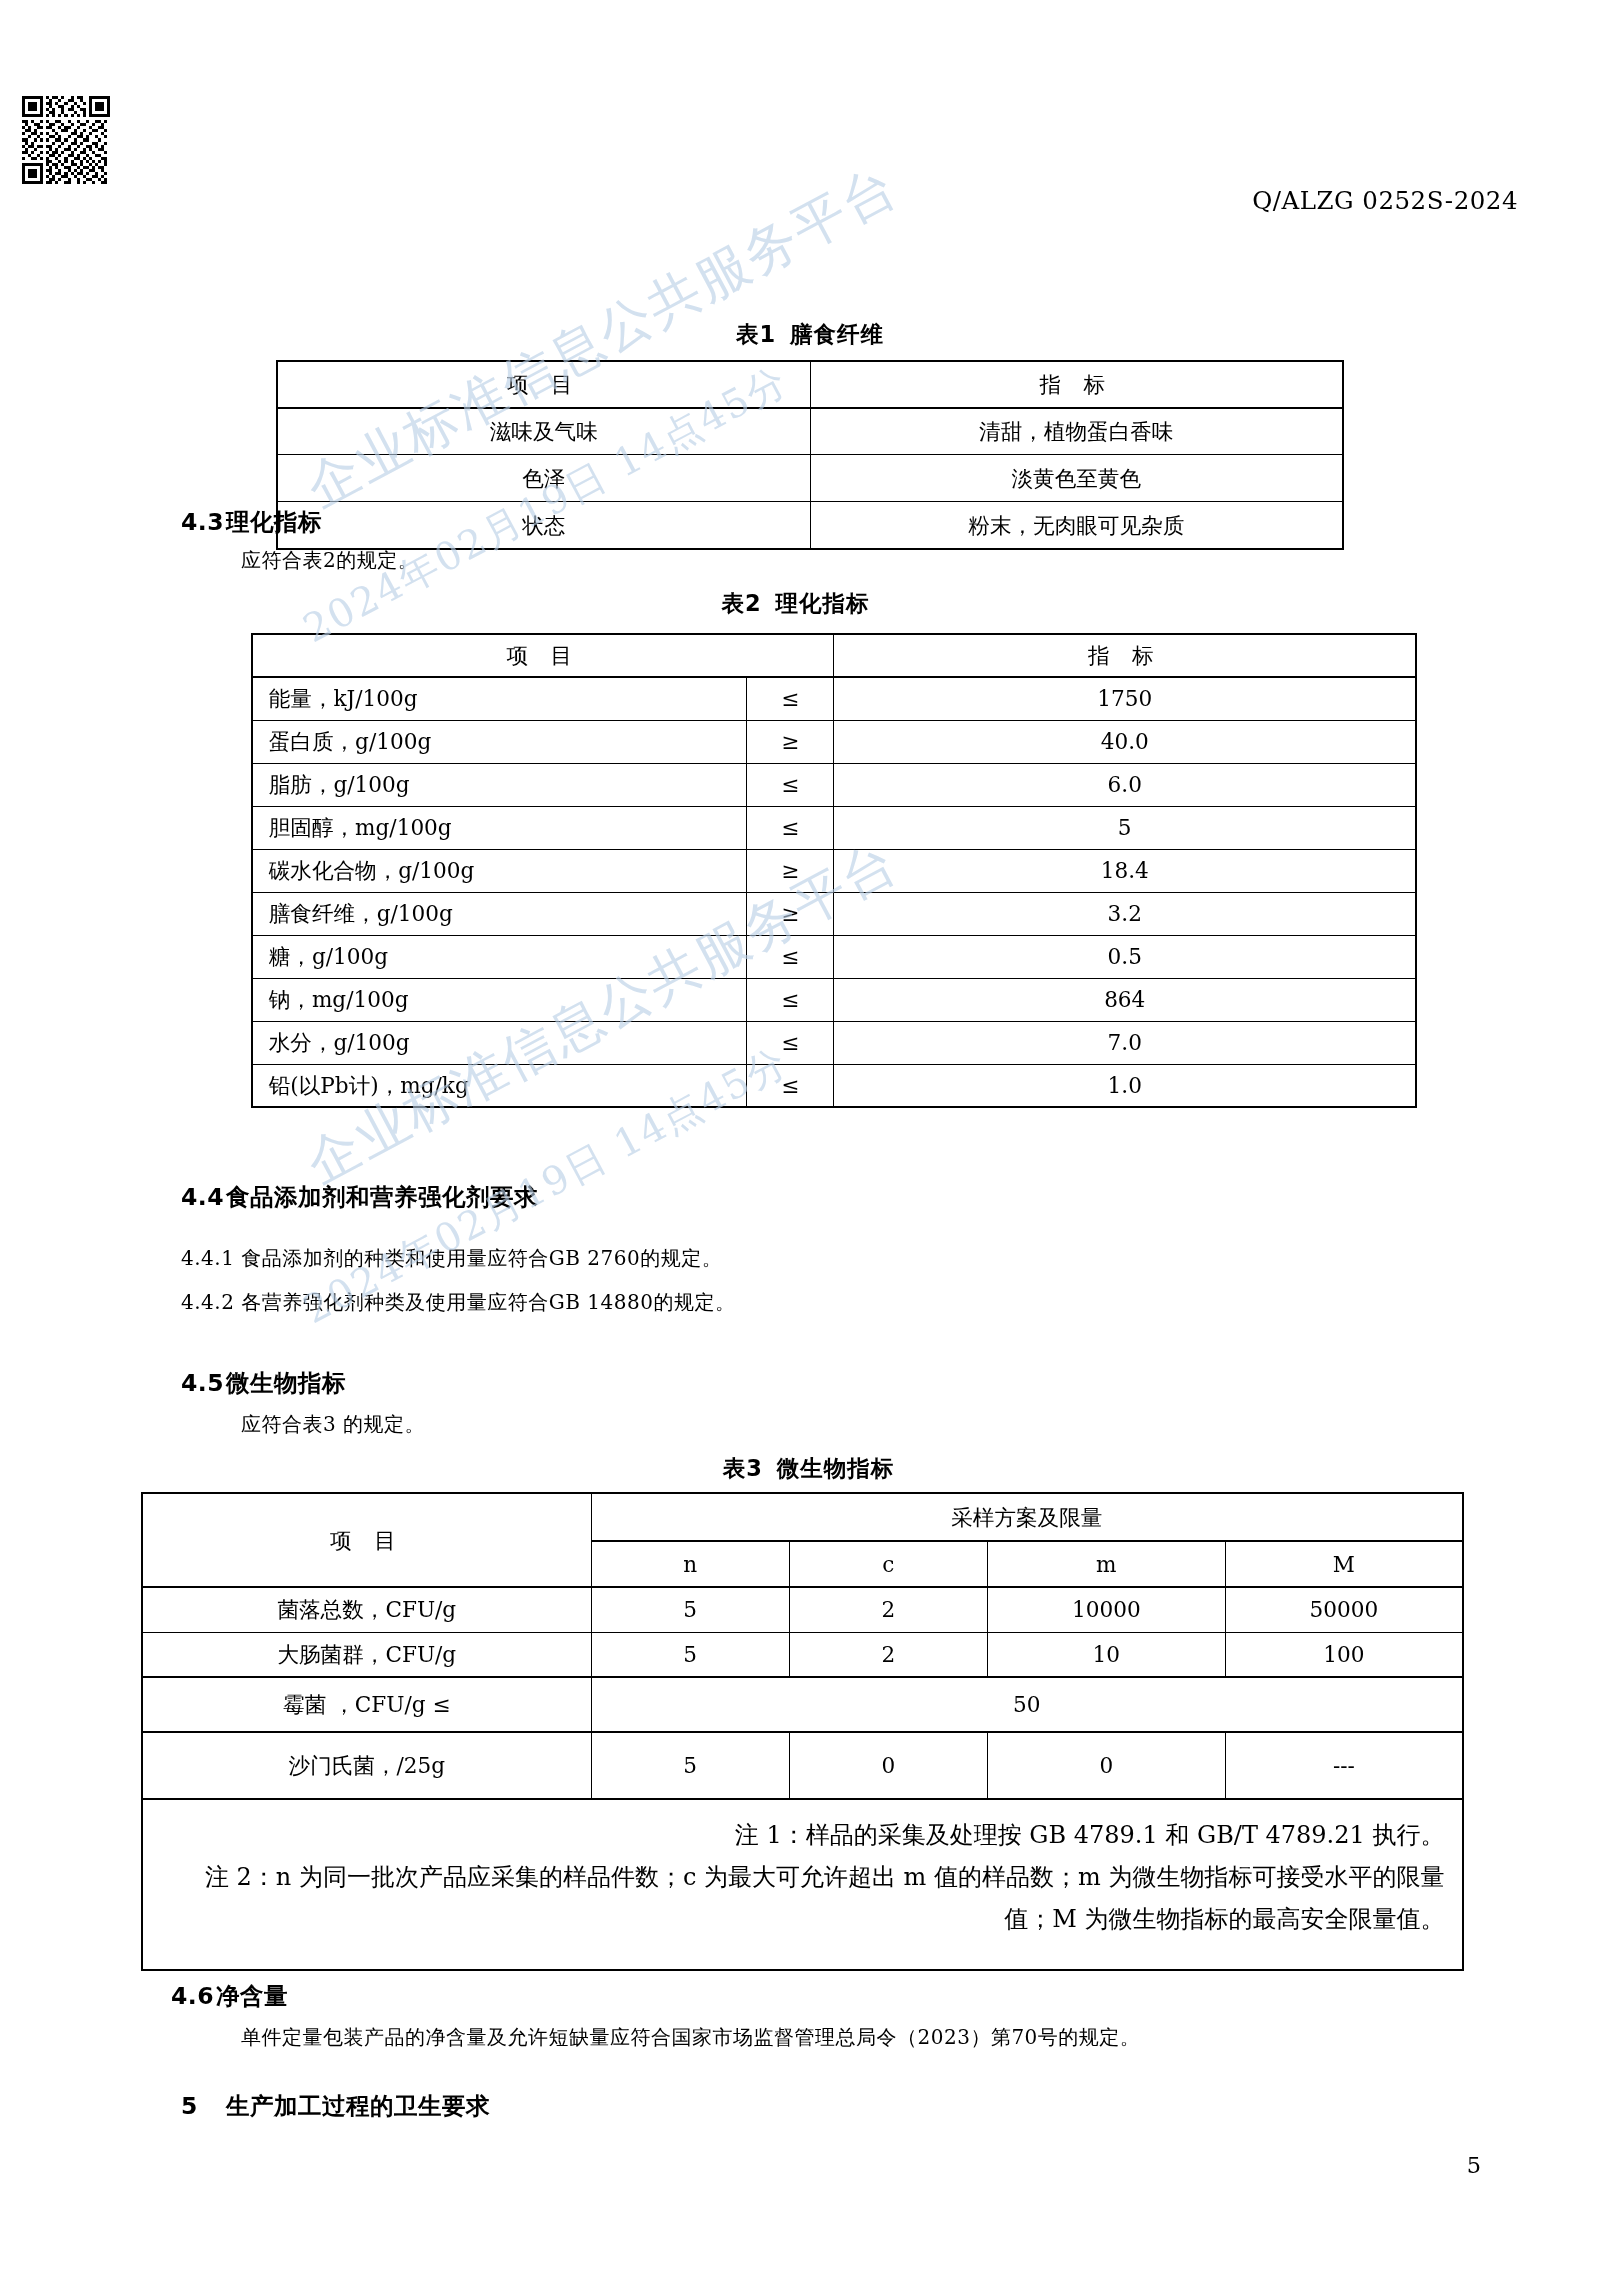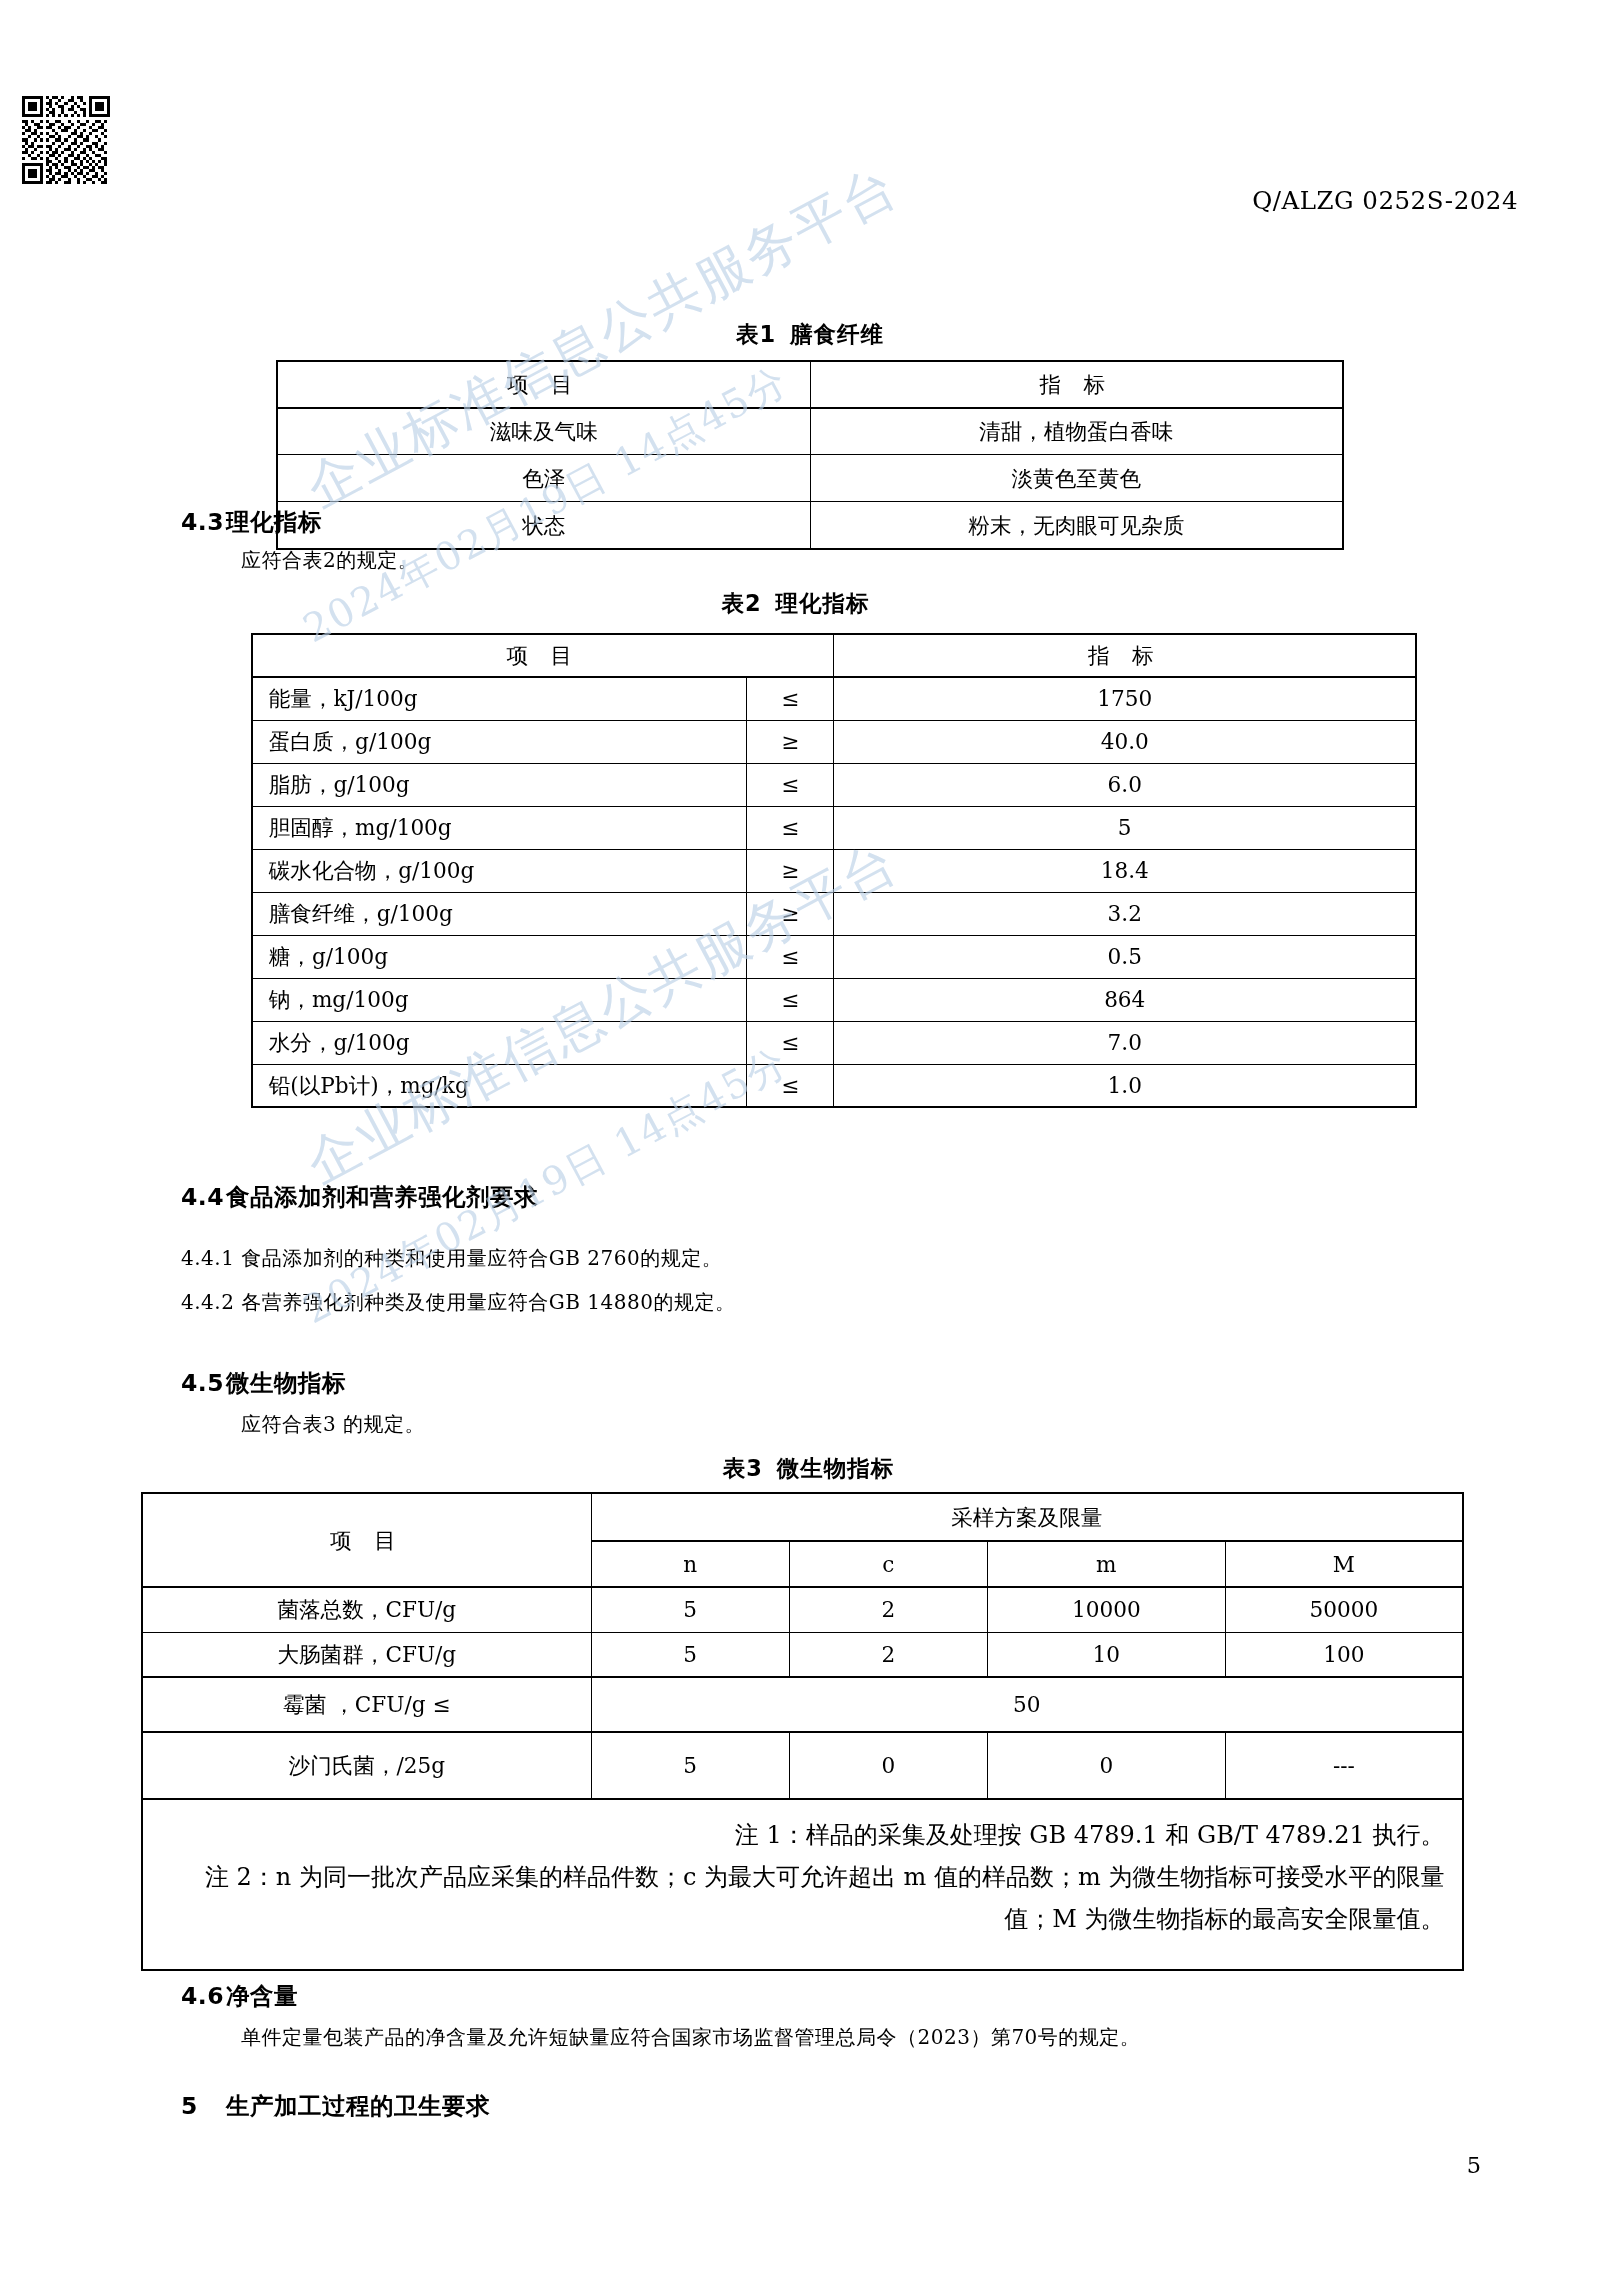--- a/index.html
+++ b/index.html
@@ -153,21 +153,21 @@
   .notes-cell {
     text-align: right;
     padding: 13.7px 17.6px 29px 17.6px !important;
     font-size: 24px;
     line-height: 1.75;
     margin-left: 48px;
   }
   .note-line { white-space: nowrap; }
   .note-wrap { white-space: normal; }
 
-  #sec46 { position: absolute; left: 181px; top: 1980px; }
+  #sec46 { position: absolute; left: 171px; top: 1980px; }
   #sec46p { position: absolute; left: 241px; top: 2024px; }
   #sec5 { position: absolute; left: 181px; top: 2090px; }
 
   .page-num {
     position: absolute;
     right: 140px;
     top: 2152px;
     font-size: 22.5px;
     font-family: "DejaVu Serif", "Liberation Serif", serif;
     z-index: 3;

